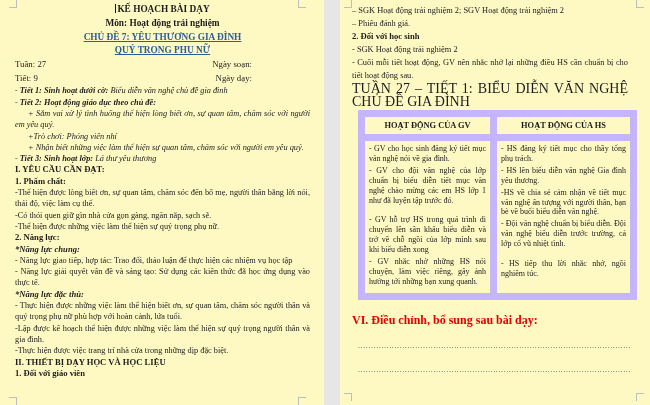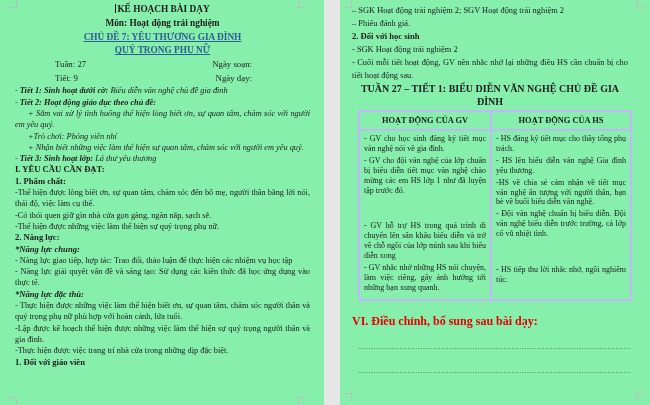--- a/index.html
+++ b/index.html
@@ -6,21 +6,21 @@
   html,body { margin:0; padding:0; }
   body {
     width:650px; height:405px; overflow:hidden;
     background:#e6e6e6;
     font-family:"Liberation Serif","DejaVu Serif",serif;
     color:#1c1c1c;
     -webkit-font-smoothing:antialiased;
   }
   #stage { position:relative; width:650px; height:405px; }
 
-  .page { position:absolute; top:0; background:#86efac; height:405px; }
+  .page { position:absolute; top:0; background:#fef9c3; height:405px; }
   #page-left  { left:0;   width:324px; padding:3px 14px 0 15px; }
   #page-right { left:340px; width:310px; padding:4px 22px 16px 12px; }
 
   
   .cm { position:absolute; width:8px; height:8px; pointer-events:none; }
   .cm-tl { border-right:1px solid #bdbdbd; border-bottom:1px solid #bdbdbd; }
   .cm-tr { border-left:1px solid #bdbdbd;  border-bottom:1px solid #bdbdbd; }
   .cm-bl { border-right:1px solid #bdbdbd; border-top:1px solid #bdbdbd; }
   .cm-br { border-left:1px solid #bdbdbd;  border-top:1px solid #bdbdbd; }
 
@@ -31,41 +31,41 @@
   .t-center { text-align:center; }
   .bold { font-weight:bold; }
   .ital { font-style:italic; }
   .blue { color:#2e5c96;text-decoration:underline; }
   .red  { color:#e60000; }
 
   .hdr-line { line-height:13.8px; font-size:9.3px; }
   .caret { display:inline-block; width:1px; height:9px; background:#111; margin-right:1px; vertical-align:-1px; }
 
   .meta-row { display:flex; line-height:13.6px; font-size:8.8px; }
-  .meta-row .m-left  { margin-left:40px; }
+  .meta-row .m-left  { }
   .meta-row .m-right { margin-left:auto; margin-right:58px; }
 
   .body-text { font-size:8.3px; line-height:11.3px; text-align:justify; }
   .body-text p { margin:0; }
   .indent { text-indent:13px; }
   .h-sec { font-weight:bold; font-size:8.6px; }
 
   
   .r-text { font-size:8.4px; line-height:13px; text-align:justify; }
   .r-text p { margin:0; }
-  .lesson-title { text-align:center; font-weight:bold; font-size:10px; line-height:13px; }
+  .lesson-title { font-weight:normal; font-size:14px; line-height:13px; }
 
   table.activity { border-collapse:collapse; margin:2px 0 0 6px; width:272px; table-layout:fixed; }
-  table.activity td, table.activity th { border:2px solid #c4b5fd; vertical-align:top; }
+  table.activity td, table.activity th { border:7px solid #c4b5fd; vertical-align:top; }
   th.col-gv { width:132px; }
   th.col-hs { width:140px; }
   table.activity th { font-size:8.4px; font-weight:bold; text-align:center; padding:4px 2px; }
   table.activity td { padding:3px 4px 4px; font-size:8px; line-height:9.9px; text-align:justify; height:132px; }
   table.activity td p { margin:0 0 2px; }
-  table.activity td p.gap-above { margin-top:26px; }
+  table.activity td p.gap-above { margin-top:10px; }
 
   .adjust { margin-top:13px; font-size:12px; }
   .dots { margin-top:11px; font-size:8px; line-height:13px; color:#4d4d4d;
           letter-spacing:0.6px; white-space:nowrap; overflow:hidden; width:272px; margin-left:6px; }
 </style>
 </head>
 <body>
 
 <div id="stage">
 
@@ -112,20 +112,21 @@
       <p class="h-sec">2. Năng lực:</p>
       <p class="h-sec ital">*Năng lực chung:</p>
       <p>- Năng lực giao tiếp, hợp tác: Trao đổi, thảo luận để thực hiện các nhiệm vụ học tập</p>
       <p>- Năng lực giải quyết vấn đề và sáng tạo: Sử dụng các kiến thức đã học ứng dụng vào thực tế.</p>
 
       <p class="h-sec ital">*Năng lực đặc thù:</p>
       <p>- Thực hiện được những việc làm thể hiện biết ơn, sự quan tâm, chăm sóc người thân và quý trọng phụ nữ phù hợp với hoàn cảnh, lứa tuổi.</p>
       <p>-Lập được kế hoạch thể hiện được những việc làm thể hiện sự quý trọng người thân và gia đình.</p>
       <p>-Thực hiện được việc trang trí nhà cửa trong những dịp đặc biệt.</p>
 
+      <p class="h-sec">II. THIẾT BỊ DẠY HỌC VÀ HỌC LIỆU</p>
       <p class="h-sec">1. Đối với giáo viên</p>
     </div>
   </div>
 
   <div class="page" id="page-right">
     <div class="cm cm-tl" style="left:4px; top:0;"></div>
     <div class="cm cm-tr" style="left:296px; top:0;"></div>
     <div class="cm cm-bl" style="left:4px; top:393px;"></div>
     <div class="cm cm-br" style="left:296px; top:393px;"></div>
 

